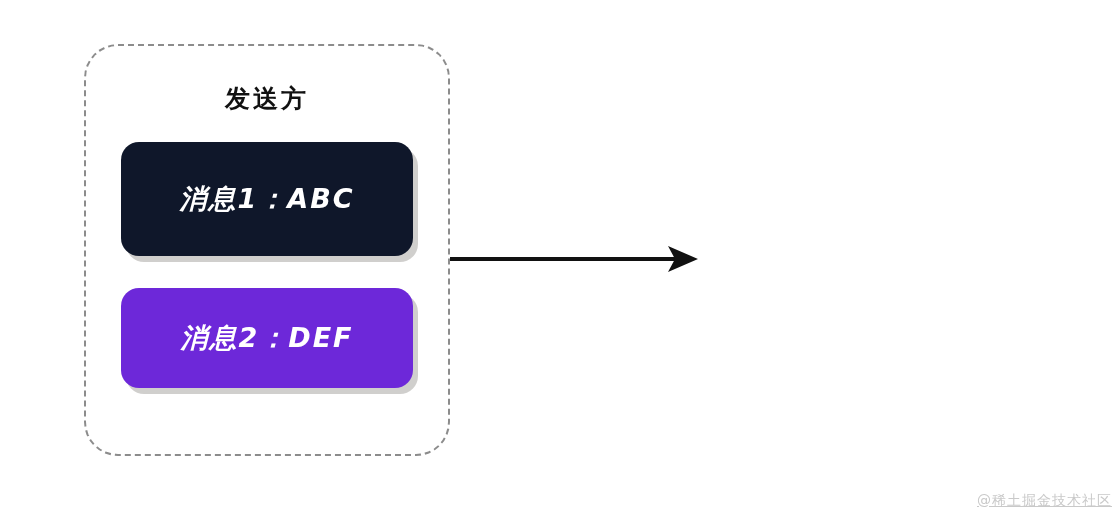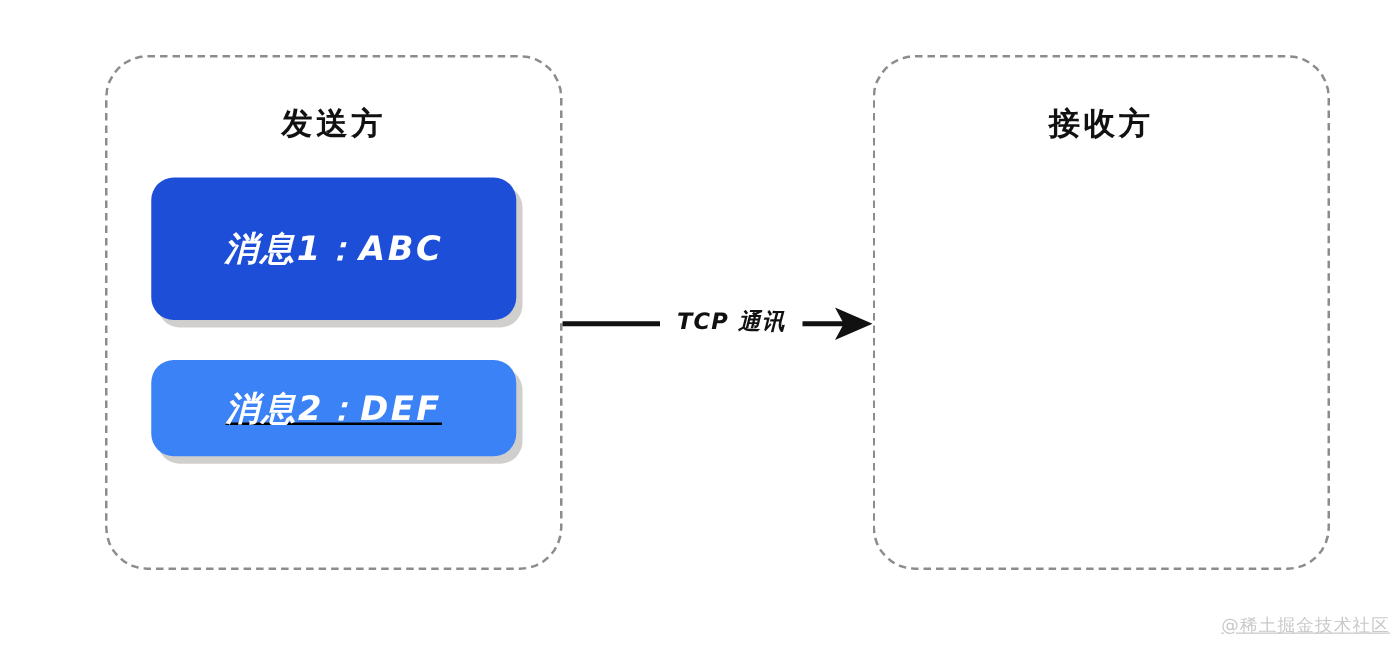--- a/index.html
+++ b/index.html
@@ -78,29 +78,28 @@
     color: #ffffff;
     letter-spacing: 2px;
     white-space: nowrap;
   }
 
   #card-msg1 {
     left: 105px;
     top: 142px;
     width: 292px;
     height: 114px;
-    background: #1d4ed8;
+    background: #0f172a;
   }
   #card-msg2 {
     left: 105px;
     top: 288px;
     width: 292px;
-    height: 77px;
-    background: #3b82f6;
-    text-decoration: underline;
+    height: 100px;
+    background: #6d28d9;
   }
   #card-result {
     left: 708px;
     top: 197px;
     width: 314px;
     height: 117px;
     background: #06c280;
   }
 
   
@@ -152,27 +151,23 @@
   </div>
 
   <div class="card" id="card-msg1">
     <span class="card-label">消息1：ABC</span>
   </div>
 
   <div class="card" id="card-msg2">
     <span class="card-label">消息2：DEF</span>
   </div>
 
-  <div class="group" id="group-receiver">
-    <div class="group-title">接收方</div>
-  </div>
 
 
   <svg id="arrow-layer" viewBox="0 0 1118 524">
     <line x1="434" y1="259" x2="668" y2="259" stroke="#111111" stroke-width="4"></line>
     <polygon points="682,259 652,246 659,259 652,272" fill="#111111"></polygon>
   </svg>
 
-  <div id="arrow-label">TCP 通讯</div>
 
   <div id="watermark">@稀土掘金技术社区</div>
 
 </div>
 
 </body></html>

